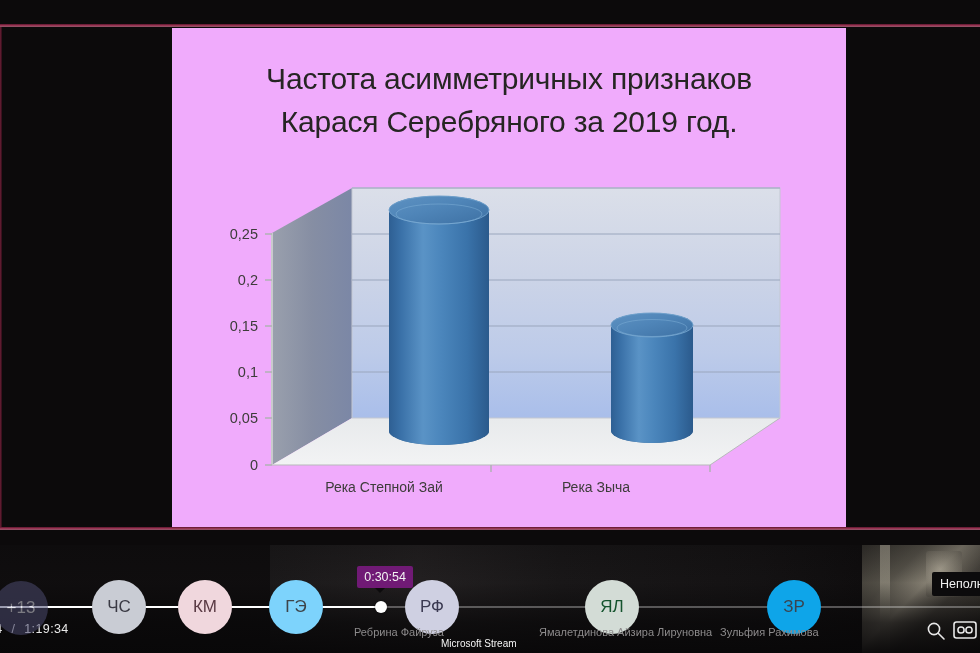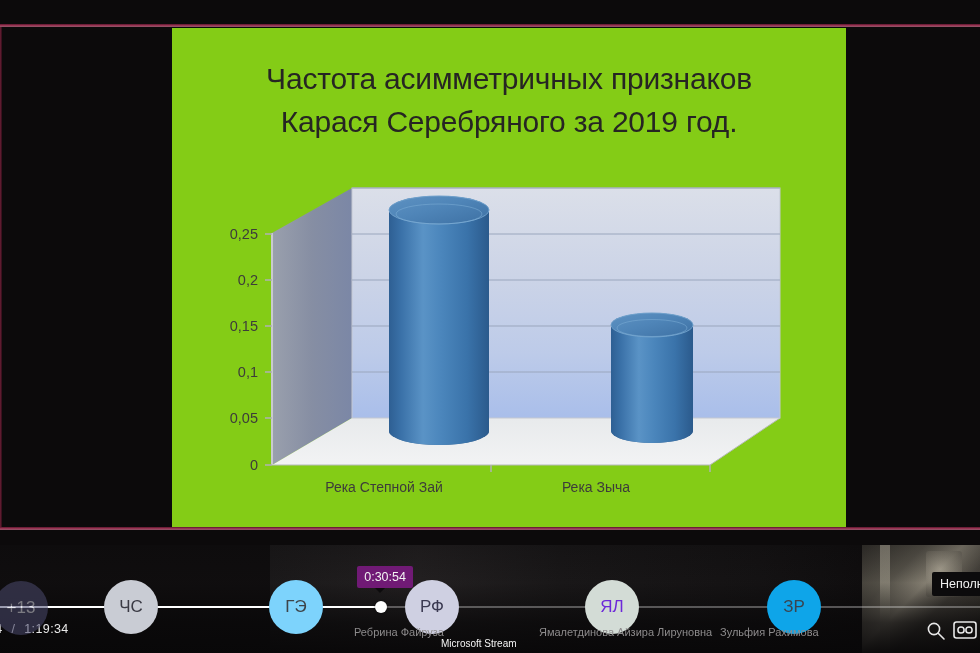--- a/index.html
+++ b/index.html
@@ -16,21 +16,21 @@
   .stage { position: absolute; left: 0; top: 0; width: 980px; height: 545px; background: #0c0a0b; overflow: hidden; }
   .framerule { position: absolute; left: 0; width: 980px; height: 3px;
                background: linear-gradient(to bottom, #5d1830 0%, #8e2a48 45%, #c06d86 75%, #3a1020 100%); }
   .framerule.top { top: 24px; }
   .framerule.bot { top: 527px; }
   .leftedge { position: absolute; left: 0; top: 27px; width: 2px; height: 501px;
               background: linear-gradient(to right, #702038, #2a0c16); }
 
   
   .slide { position: absolute; left: 172px; top: 28px; width: 674px; height: 499px;
-           background: #84cc16; overflow: hidden; }
+           background: #f0abfc; overflow: hidden; }
   .slide-title { position: absolute; left: 0; top: 30px; width: 674px; text-align: center;
                  color: #262523; font-size: 30px; line-height: 1.42; font-weight: 400;
                  letter-spacing: -0.2px; }
   .slide-title span { display: block; }
 
   
   .chart { position: absolute; left: 0; top: 0; width: 674px; height: 499px; }
   .chart svg { display: block; }
 
   .ytick-label { font-size: 14.5px; fill: #3d3c3a; font-family: "Liberation Sans", sans-serif; }
@@ -213,30 +213,33 @@
 
   <div class="timecode" style="left:-16px;">
     <span>:54</span>
     <span class="sep">/</span>
     <span>1:19:34</span>
   </div>
 
   <div class="avatar faded" style="left:-6px; top:581px; background:#4b4a6e; color:#d8d8e4;">
     <span>+13</span>
   </div>
-  <div class="avatar" style="left:104px; top:580px; background:#c9ccd4; color:#3a3a44;">
+  <div class="avatar" style="left:92px; top:580px; background:#c9ccd4; color:#3a3a44;">
     <span>ЧС</span>
+  </div>
+  <div class="avatar" style="left:178px; top:580px; background:#f0d7dd; color:#5a3a44;">
+    <span>КМ</span>
   </div>
   <div class="avatar" style="left:269px; top:580px; background:#7dd3fc; color:#3d4449;">
     <span>ГЭ</span>
   </div>
   <div class="avatar" style="left:405px; top:580px; background:#cfd0e2; color:#3b3a52;">
     <span>РФ</span>
   </div>
-  <div class="avatar" style="left:585px; top:580px; background:#d3dcd6; color:#6d28d9;">
+  <div class="avatar" style="left:585px; top:580px; background:#d3dcd6; color:#14532d;">
     <span>ЯЛ</span>
   </div>
   <div class="avatar" style="left:767px; top:580px; background:#0ea5e9; color:#3a4450;">
     <span>ЗР</span>
   </div>
 
   <div class="speaker-name" style="left:354px;">Ребрина Файруза</div>
   <div class="speaker-name" style="left:539px;">Ямалетдинова Айзира Лируновна</div>
   <div class="speaker-name" style="left:720px;">Зульфия Рахимова</div>
 

